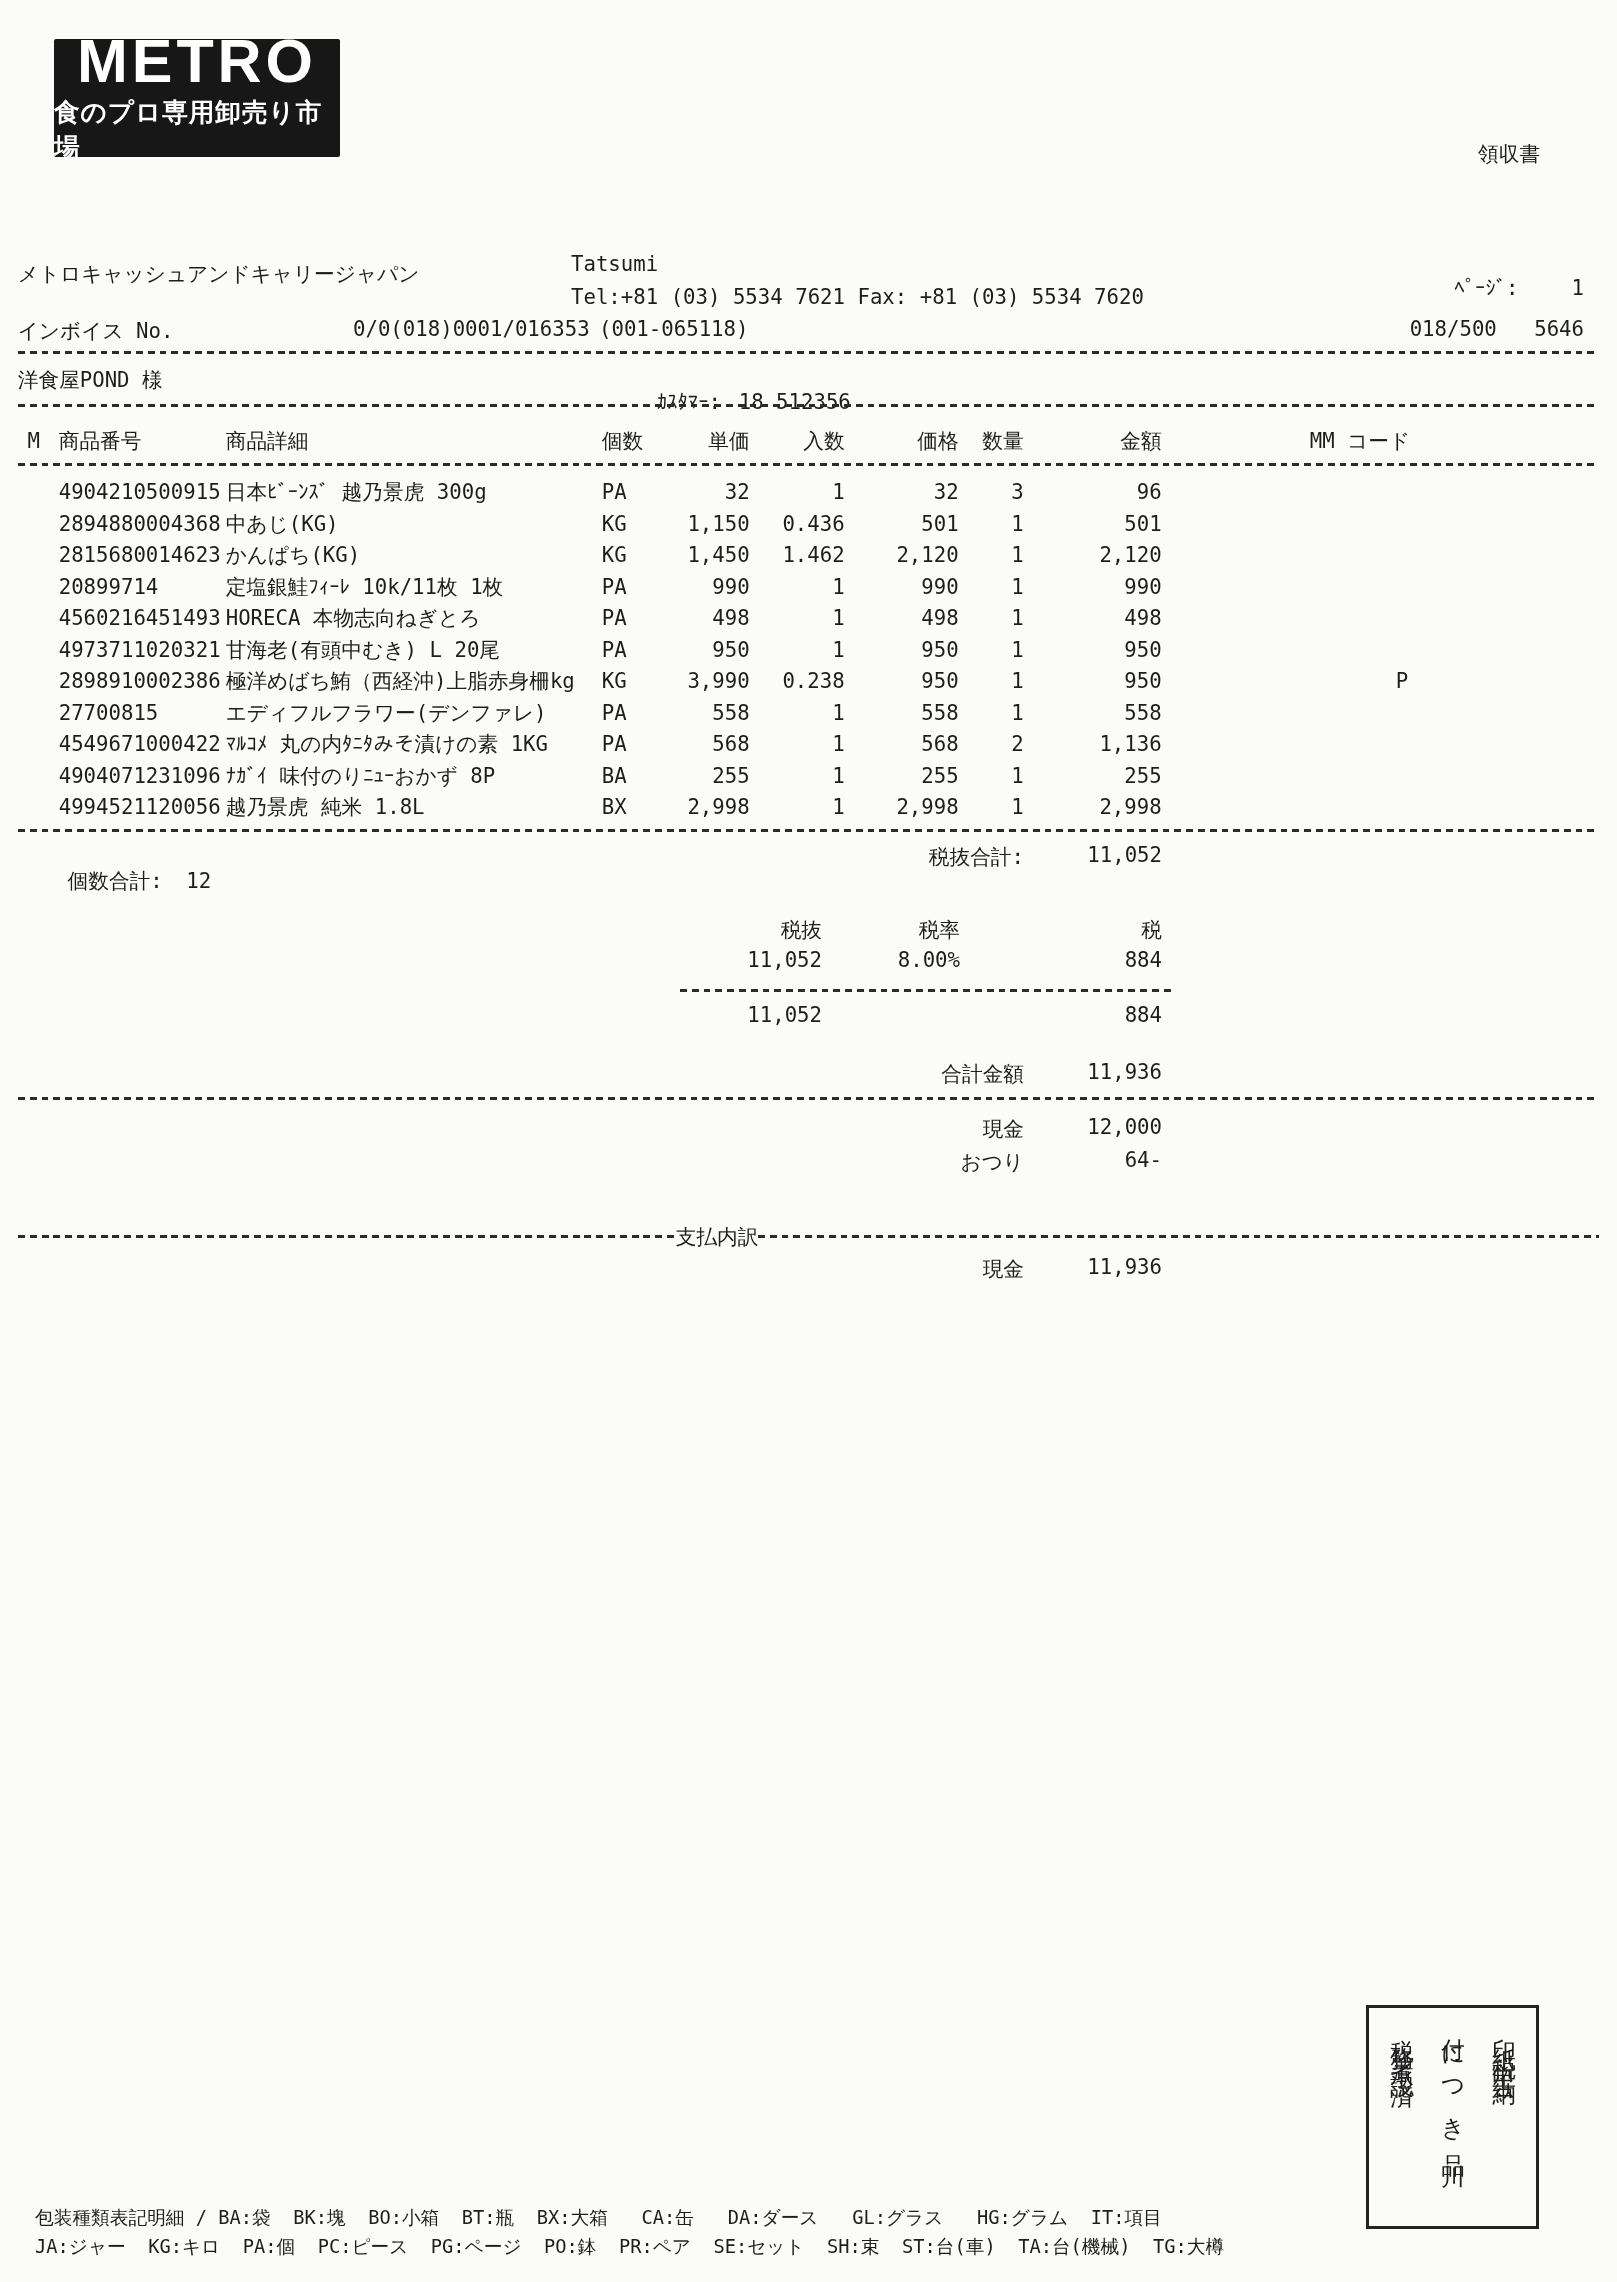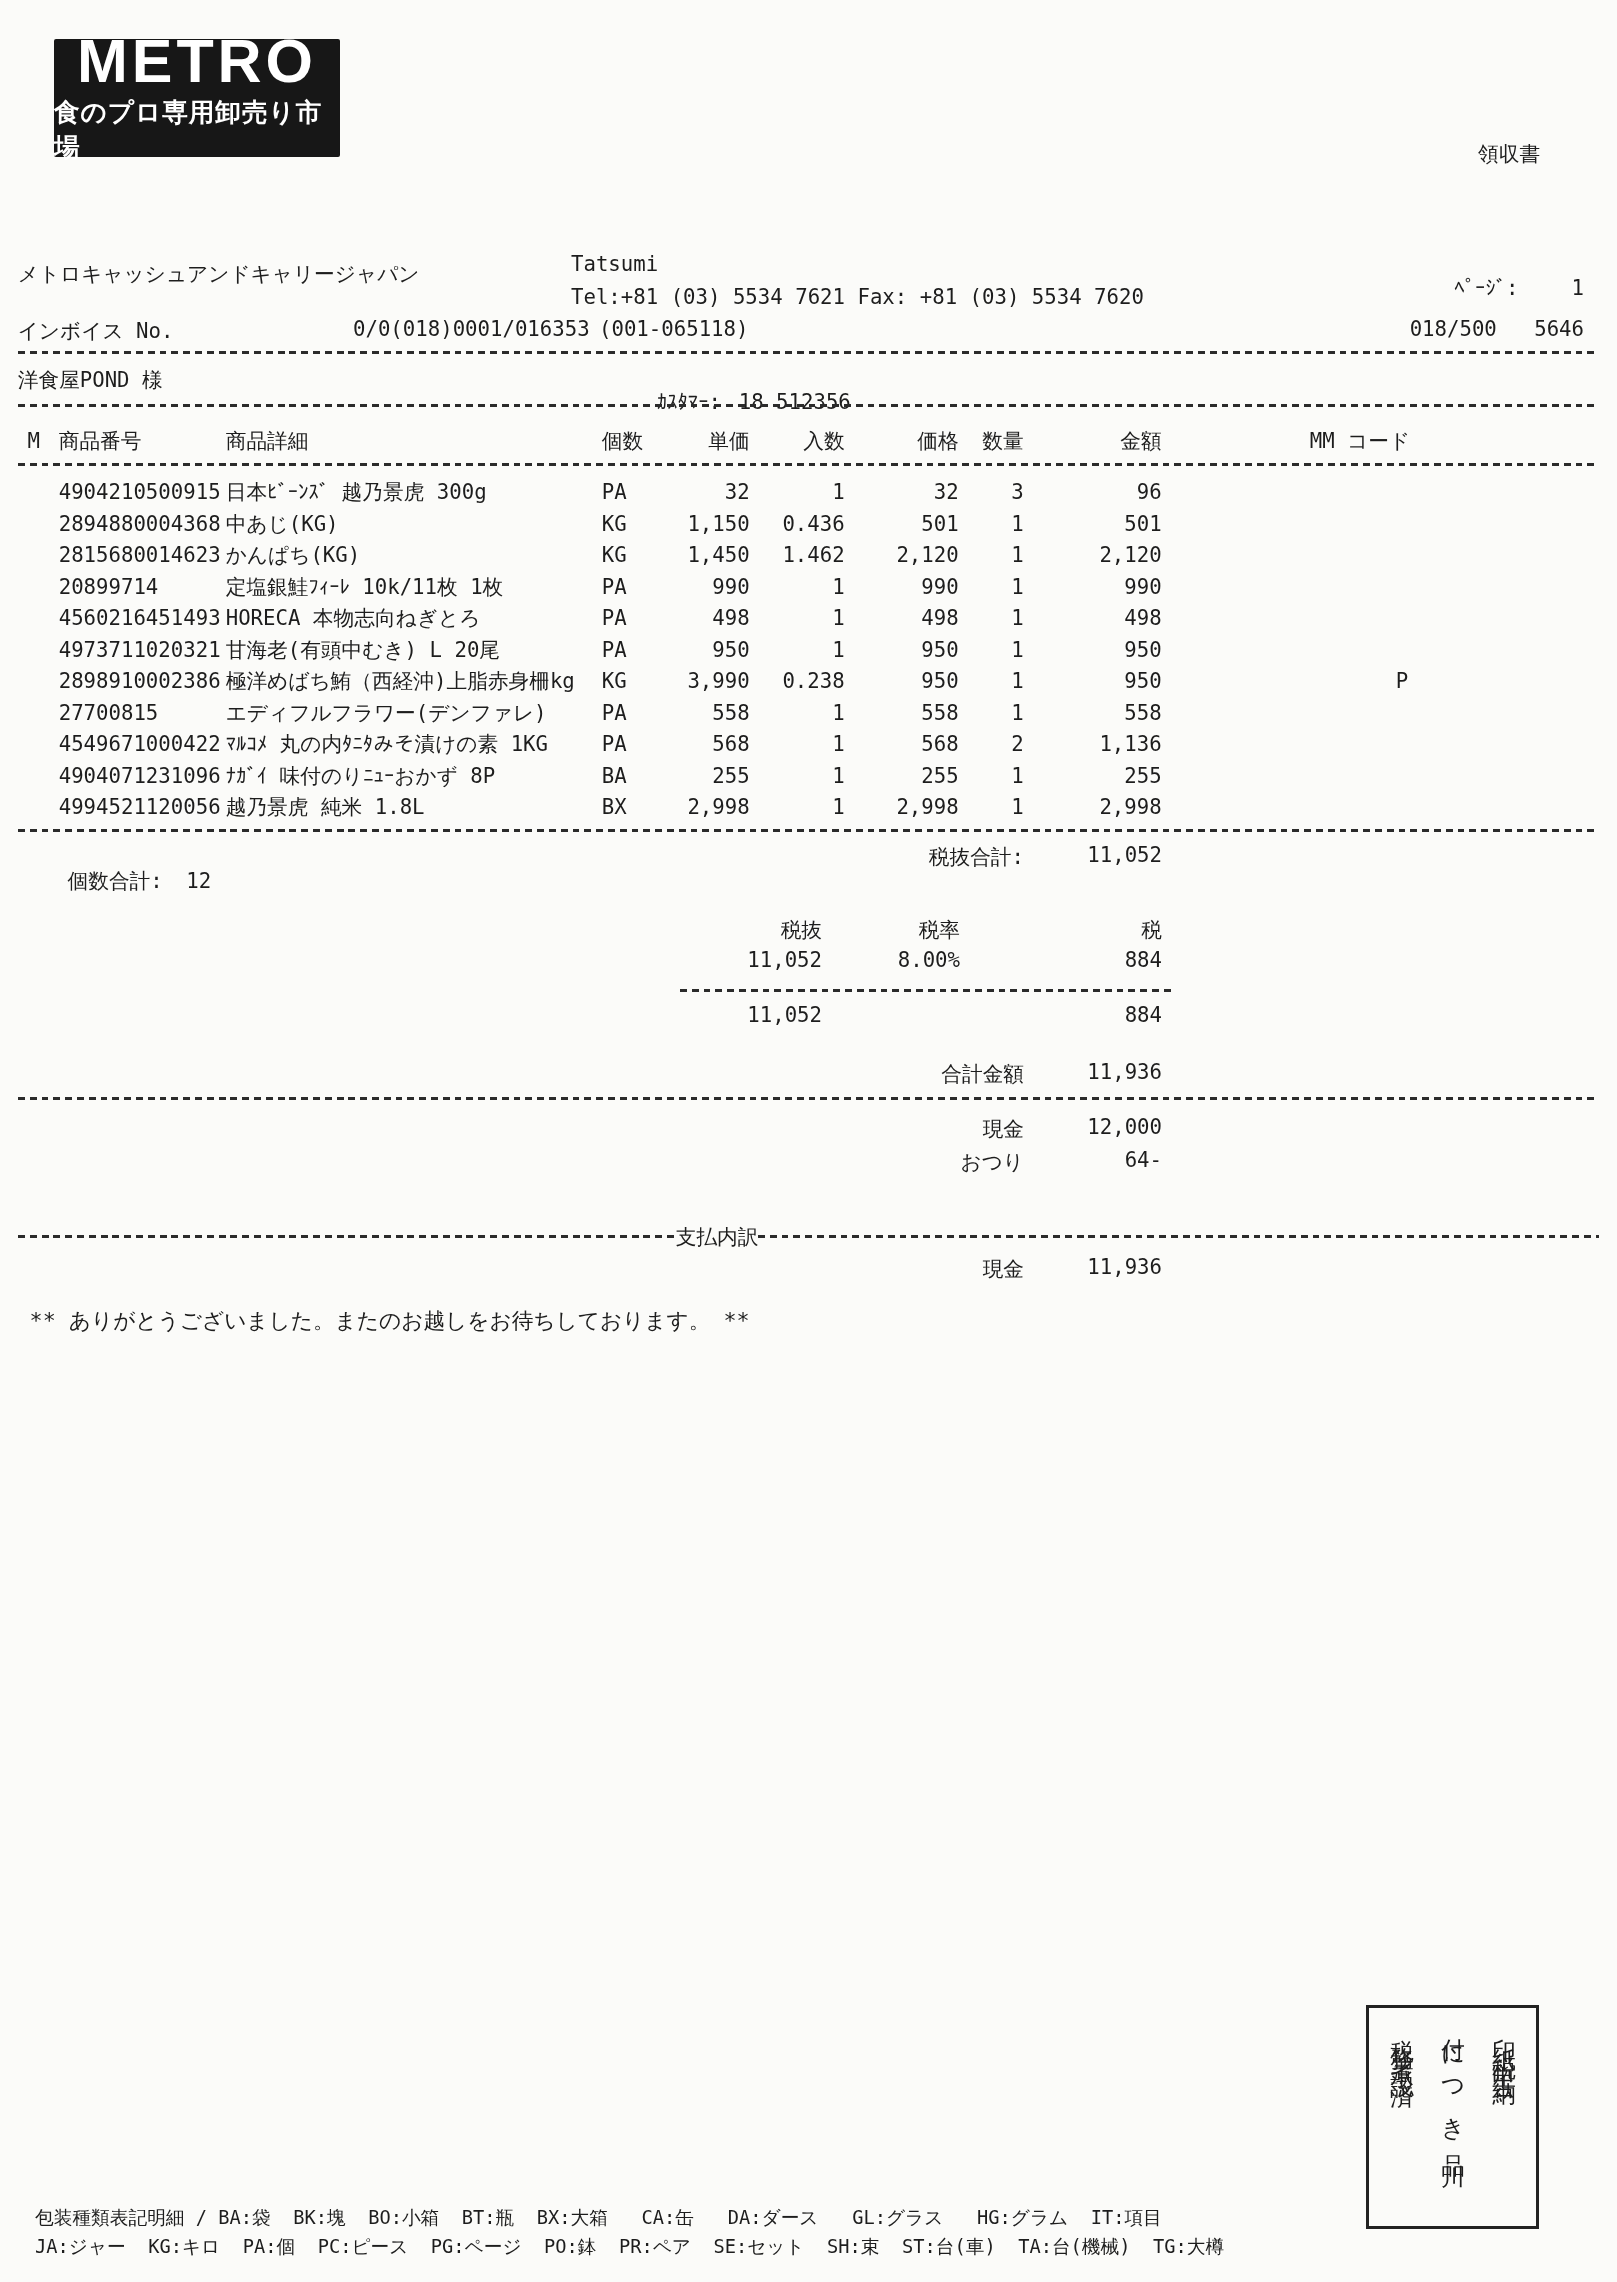--- a/index.html
+++ b/index.html
@@ -307,21 +307,20 @@
     <div class="dash-seg left"></div>
     <div class="title">支払内訳</div>
     <div class="dash-seg right"></div>
   </div>
 
   <div style="position:absolute;top:1255px;left:0;right:0;height:25.6px;">
     <span class="r-label">現金</span>
     <span class="r-colC">11,936</span>
   </div>
 
-  <div class="abs" style="left:29.6px;top:1306px;font-size:21.7px;">** ありがとうございました。またのお越しをお待ちしております。 **</div>
 
   <div class="stamp-box">
     <div class="stamp-col">印紙税申告納</div>
     <div class="stamp-col">付につき品川</div>
     <div class="stamp-col">税務署承認済</div>
   </div>
 
   <div class="legend" style="top:2205px;">包装種類表記明細 / BA:袋  BK:塊  BO:小箱  BT:瓶  BX:大箱   CA:缶   DA:ダース   GL:グラス   HG:グラム  IT:項目</div>
   <div class="legend" style="top:2234px;">JA:ジャー  KG:キロ  PA:個  PC:ピース  PG:ページ  PO:鉢  PR:ペア  SE:セット  SH:束  ST:台(車)  TA:台(機械)  TG:大樽</div>
 

